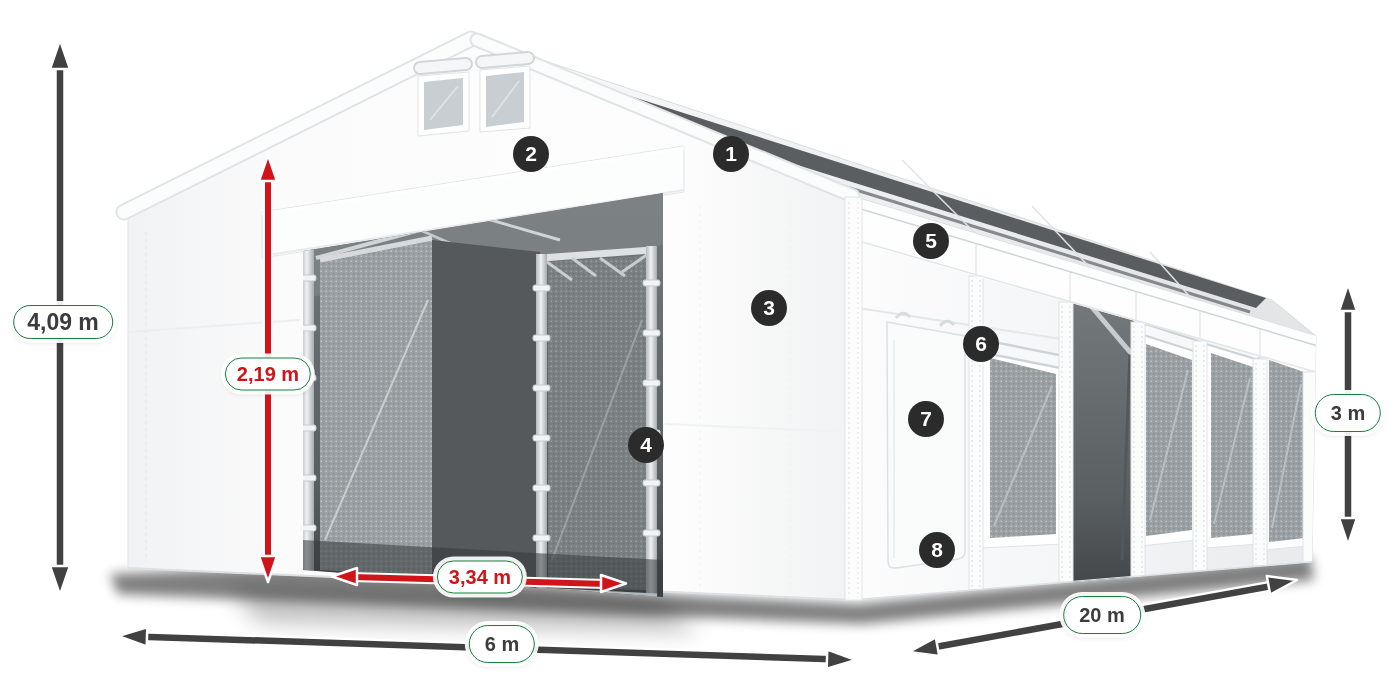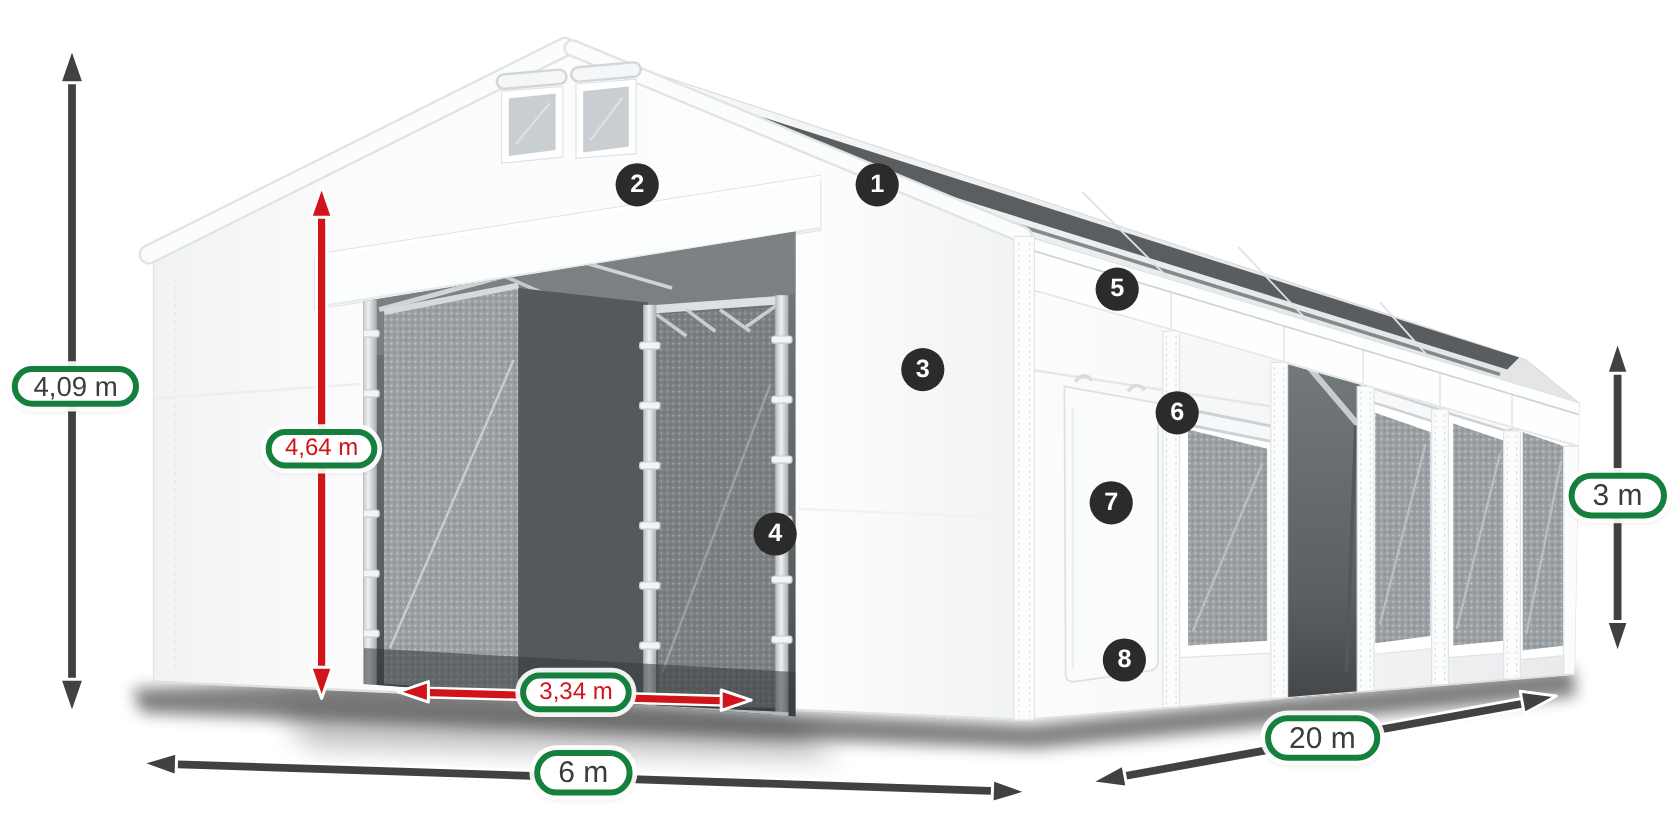--- a/index.html
+++ b/index.html
@@ -7,27 +7,27 @@
   .stage{position:relative;width:1400px;height:700px;background:var(--page-bg,#ffffff)}
   .stage > svg{position:absolute;left:0;top:0}
 
   .marker{position:absolute;width:36px;height:36px;border-radius:50%;
     background:var(--marker-background,#2b2b2b);color:var(--marker-text,#ffffff);
     display:flex;align-items:center;justify-content:center;
     font-weight:700;font-size:21px;cursor:pointer;user-select:none}
 
   .pill{position:absolute;transform:translate(-50%,-50%);
     background:var(--label-background,#ffffff);
-    border:5px solid #15803d;border-radius:19px;
+    border:1px solid #15803d;border-radius:19px;
     display:flex;align-items:center;justify-content:center;
-    font-weight:400;white-space:nowrap;
+    font-weight:700;white-space:nowrap;
     box-shadow:0 0 0 4px rgba(255,255,255,.92),0 2px 6px rgba(0,0,0,.22)}
   .pill-dark{color:var(--label-text,#3c3c3c)}
   .pill-red{color:var(--dimension-accent,#d01419)}
-  .pill-lg{height:38px;padding:4px 15px;font-size:25px}
+  .pill-lg{height:38px;padding:4px 15px;font-size:20px}
   .pill-md{height:34px;padding:0 13px;font-size:23px}
   .pill-sm{height:33px;padding:0 11px;font-size:20px}
 
   .shaft-dark{stroke:var(--dimension-arrow,#414141)}
   .head-dark{fill:var(--dimension-arrow,#414141)}
   .shaft-red{stroke:var(--dimension-accent,#d01419)}
   .head-red{fill:var(--dimension-accent,#d01419)}
   .casing{stroke:#ffffff}
 </style>
 </head>
@@ -321,19 +321,19 @@
   <div class="marker" style="left:713px;top:136px">1</div>
   <div class="marker" style="left:513px;top:136px">2</div>
   <div class="marker" style="left:751px;top:290px">3</div>
   <div class="marker" style="left:628px;top:427px">4</div>
   <div class="marker" style="left:913px;top:223px">5</div>
   <div class="marker" style="left:963px;top:326px">6</div>
   <div class="marker" style="left:908px;top:401px">7</div>
   <div class="marker" style="left:919px;top:532px">8</div>
 
   <div class="pill pill-dark pill-md" style="left:63px;top:322px">4,09 m</div>
-  <div class="pill pill-red pill-sm" style="left:268px;top:374px">4,64 m</div>
+  <div class="pill pill-red pill-sm" style="left:268px;top:374px">2,19 m</div>
   <div class="pill pill-red pill-sm" style="left:480px;top:577px">3,34 m</div>
-  <div class="pill pill-dark pill-lg" style="left:486px;top:644px">6 m</div>
+  <div class="pill pill-dark pill-lg" style="left:502px;top:644px">6 m</div>
   <div class="pill pill-dark pill-lg" style="left:1102px;top:615px">20 m</div>
   <div class="pill pill-dark pill-lg" style="left:1348px;top:413px">3 m</div>
 
 </div>
 
 </body></html>

